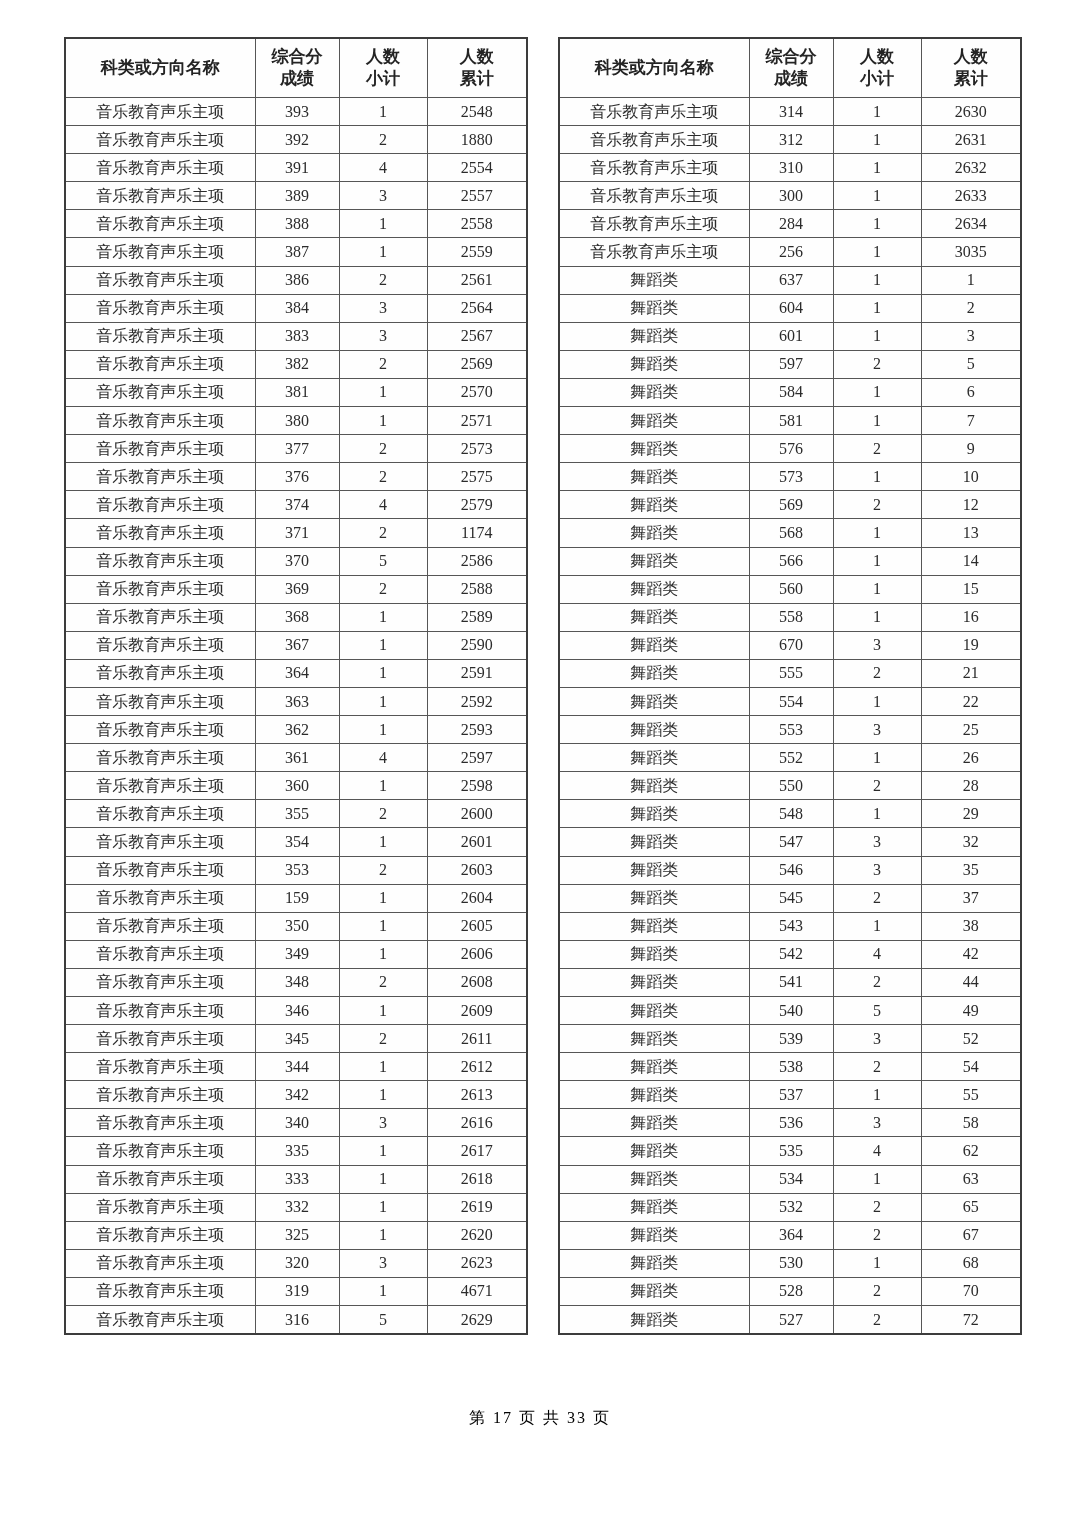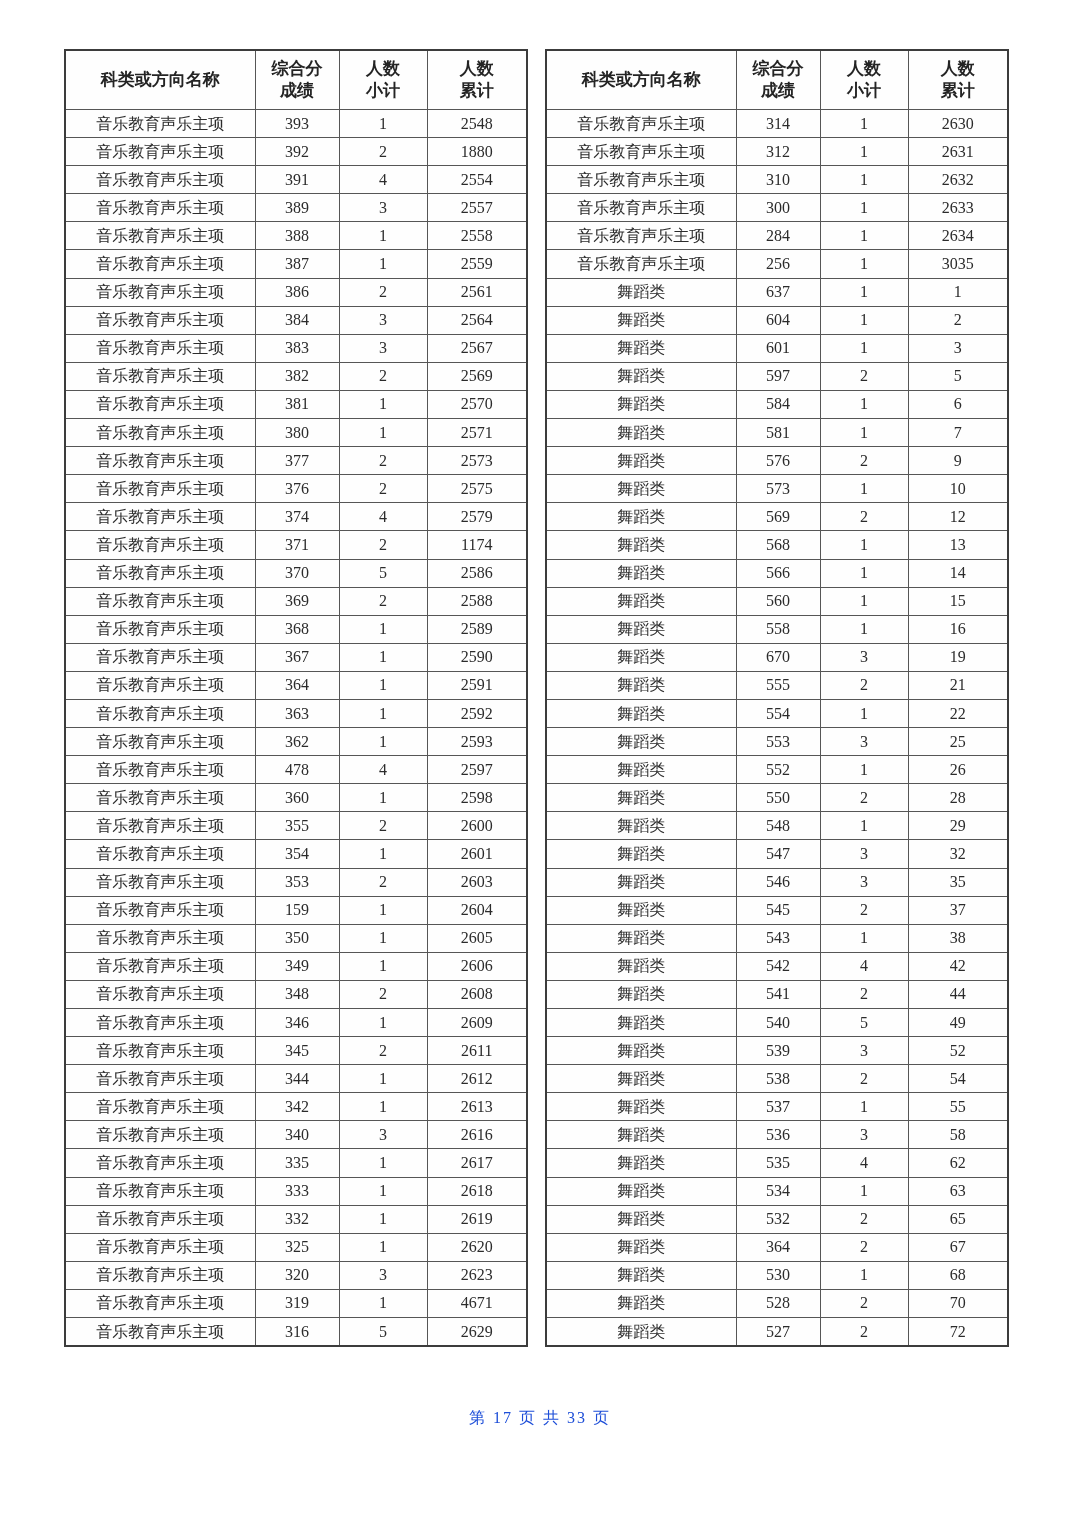--- a/index.html
+++ b/index.html
@@ -10,23 +10,23 @@
   body {
     width: 1080px;
     height: 1527px;
     font-family: "Liberation Serif", "DejaVu Serif", serif;
     color: #2e2e2e;
     position: relative;
     overflow: hidden;
   }
   .tables-wrap {
     display: flex;
-    padding-top: 49px;
+    padding-top: 37px;
     padding-left: 64px;
-    gap: 17px;
+    gap: 30px;
   }
   table.score-table {
     border-collapse: collapse;
     table-layout: fixed;
     width: 462px;
     border: 2px solid #3c3c3c;
     background: #fefefe;
   }
   table.score-table th,
   table.score-table td {
@@ -54,21 +54,21 @@
   .col-score { width: 84px; }
   .col-sub { width: 88px; }
   .col-cum { width: 100px; }
   .page-footer {
     position: absolute;
     left: 0;
     top: 1408px;
     width: 100%;
     text-align: center;
     font-size: 16px;
-    color: #1d4ed8;
+    color: #000000;
     letter-spacing: 2px;
     font-family: "Liberation Serif", "DejaVu Serif", serif;
   }
 </style>
 </head>
 <body>
 
 <div class="tables-wrap">
 
   <table class="score-table">
@@ -223,21 +223,21 @@
           <td>2592</td>
         </tr>
         <tr>
           <td>音乐教育声乐主项</td>
           <td>362</td>
           <td>1</td>
           <td>2593</td>
         </tr>
         <tr>
           <td>音乐教育声乐主项</td>
-          <td>478</td>
+          <td>361</td>
           <td>4</td>
           <td>2597</td>
         </tr>
         <tr>
           <td>音乐教育声乐主项</td>
           <td>360</td>
           <td>1</td>
           <td>2598</td>
         </tr>
         <tr>

